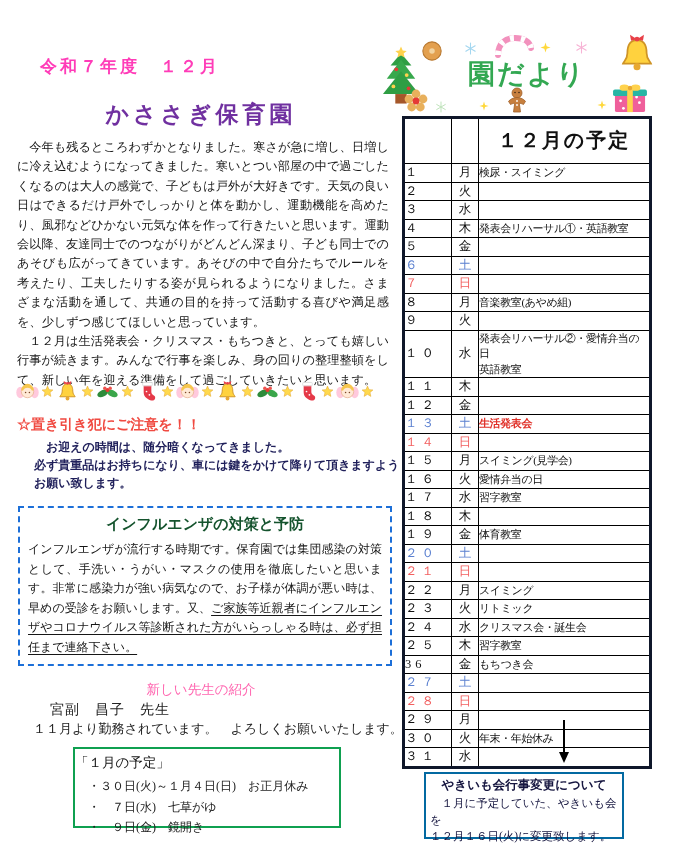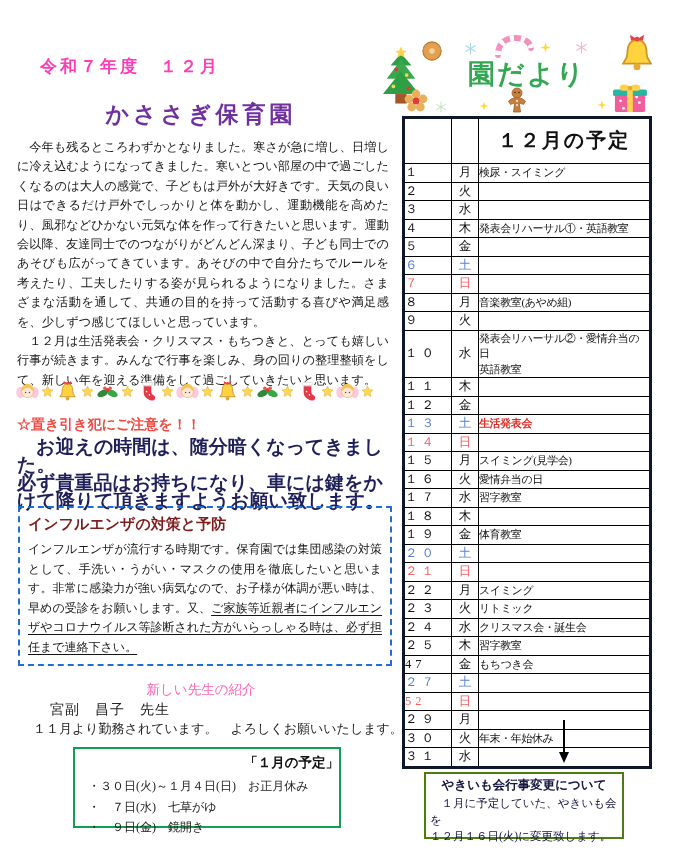--- a/index.html
+++ b/index.html
@@ -16,34 +16,34 @@
           color:#7030a0;letter-spacing:4px;}
   .intro{left:17px;top:138px;width:372px;font-size:12.2px;line-height:19.4px;text-align:justify;color:#161616;}
   .intro p{margin:0;}
 
   .strip{left:16px;top:377px;width:356px;height:28px;display:flex;align-items:center;gap:2px;}
   .strip svg{flex:0 0 auto;}
   .strip svg.lg{width:23px;height:23px;}
   .strip svg.sm{width:13px;height:13px;}
 
   .theft-head{left:17px;top:416px;font-size:14px;font-weight:bold;color:#f04a41;}
-  .theft-body{left:17px;top:438px;width:374px;font-size:19px;font-weight:bold;color:#1f1f5a;line-height:18px;}
+  .theft-body{left:34px;top:438px;width:374px;font-size:12px;font-weight:bold;color:#1f1f5a;line-height:18px;}
 
   .flu-box{left:18px;top:506px;width:374px;height:160px;border:2px dashed #1c6fd8;box-sizing:border-box;
            padding:5px 8px 4px 8px;}
-  .flu-title{font-size:15px;font-weight:bold;color:#7f1d1d;margin:2px 0 6px 0;}
+  .flu-title{text-align:center;font-size:15px;font-weight:bold;color:#14532d;margin:2px 0 6px 0;}
   .flu-body{font-size:12px;line-height:19.6px;text-align:justify;color:#161616;margin:0;}
   .ul{text-decoration:underline;text-underline-offset:3px;}
 
   .teacher-head{left:15px;top:681px;width:372px;text-align:center;font-size:13.5px;color:#ff66b0;}
   .teacher-name{left:50px;top:701px;font-size:14px;letter-spacing:1px;color:#222;}
   .teacher-note{left:33px;top:720px;font-size:13px;color:#222;}
 
   .jan-box{left:73px;top:747px;width:268px;height:81px;border:2px solid #0fa050;box-sizing:border-box;padding-top:5px;}
-  .jan-title{text-align:right;font-size:13.5px;font-weight:bold;color:#111;margin:0;}
+  .jan-title{text-align:left;font-size:13.5px;font-weight:normal;color:#111;margin:0;}
   .jan-items{margin:4px 0 0 0;padding-left:13px;font-size:12px;line-height:20.5px;color:#222;}
 
   
   .nl-title{left:468px;top:56px;font-size:27px;font-weight:bold;color:#33a852;letter-spacing:2px;
             text-shadow:0 0 2px #fff;}
   .sf-blue{color:#a4d7f0;} .sf-pink{color:#f7b3d5;} .sf-green{color:#bfe3bb;}
 
   
   .calendar{left:402px;top:116px;width:250px;}
   .calendar table{border-collapse:collapse;width:100%;table-layout:fixed;border:3px solid #0f172a;}
@@ -54,21 +54,21 @@
   .c-ev{padding-left:5px;font-size:11px;letter-spacing:-0.4px;line-height:15.5px;
         font-family:"Liberation Serif","DejaVu Serif",serif;word-break:break-all;}
   .cal-head td{height:44px;}
   .cal-title{font-size:20px;font-weight:bold;text-align:center;letter-spacing:2px;padding-left:0;}
   .cal-row td{height:17.5px;}
   tr.sat .c-date, tr.sat .c-day{color:#5b80d0;}
   tr.sun .c-date, tr.sun .c-day{color:#f26060;}
   .ev-red{color:#e03028;font-weight:bold;}
   .cal-arrow{position:absolute;left:156px;top:604px;}
 
-  .yaki-box{left:424px;top:772px;width:200px;height:67px;border:2px solid #4d7c0f;box-sizing:border-box;
+  .yaki-box{left:424px;top:772px;width:200px;height:67px;border:2px solid #0369a1;box-sizing:border-box;
             padding:3px 2px 0 2px;}
   .yaki-title{text-align:center;font-size:12.5px;font-weight:bold;color:#15153f;margin:0;}
   .yaki-body{font-size:11.5px;line-height:16.5px;color:#15153f;margin:1px 0 0 2px;
              font-family:"Liberation Serif","DejaVu Serif",serif;}
 </style>
 </head>
 <body>
 
 <svg width="0" height="0" style="position:absolute" aria-hidden="true">
   <defs>
@@ -469,33 +469,33 @@
             <td class="c-ev pre">クリスマス会・誕生会</td>
           </tr>
 
           <tr class="cal-row">
             <td class="c-date">２５</td>
             <td class="c-day">木</td>
             <td class="c-ev pre">習字教室</td>
           </tr>
 
           <tr class="cal-row">
-            <td class="c-date">47</td>
+            <td class="c-date">36</td>
             <td class="c-day">金</td>
             <td class="c-ev pre">もちつき会</td>
           </tr>
 
           <tr class="cal-row sat">
             <td class="c-date">２７</td>
             <td class="c-day">土</td>
             <td class="c-ev pre"></td>
           </tr>
 
           <tr class="cal-row sun">
-            <td class="c-date">52</td>
+            <td class="c-date">２８</td>
             <td class="c-day">日</td>
             <td class="c-ev pre"></td>
           </tr>
 
           <tr class="cal-row">
             <td class="c-date">２９</td>
             <td class="c-day">月</td>
             <td class="c-ev pre"></td>
           </tr>
 

